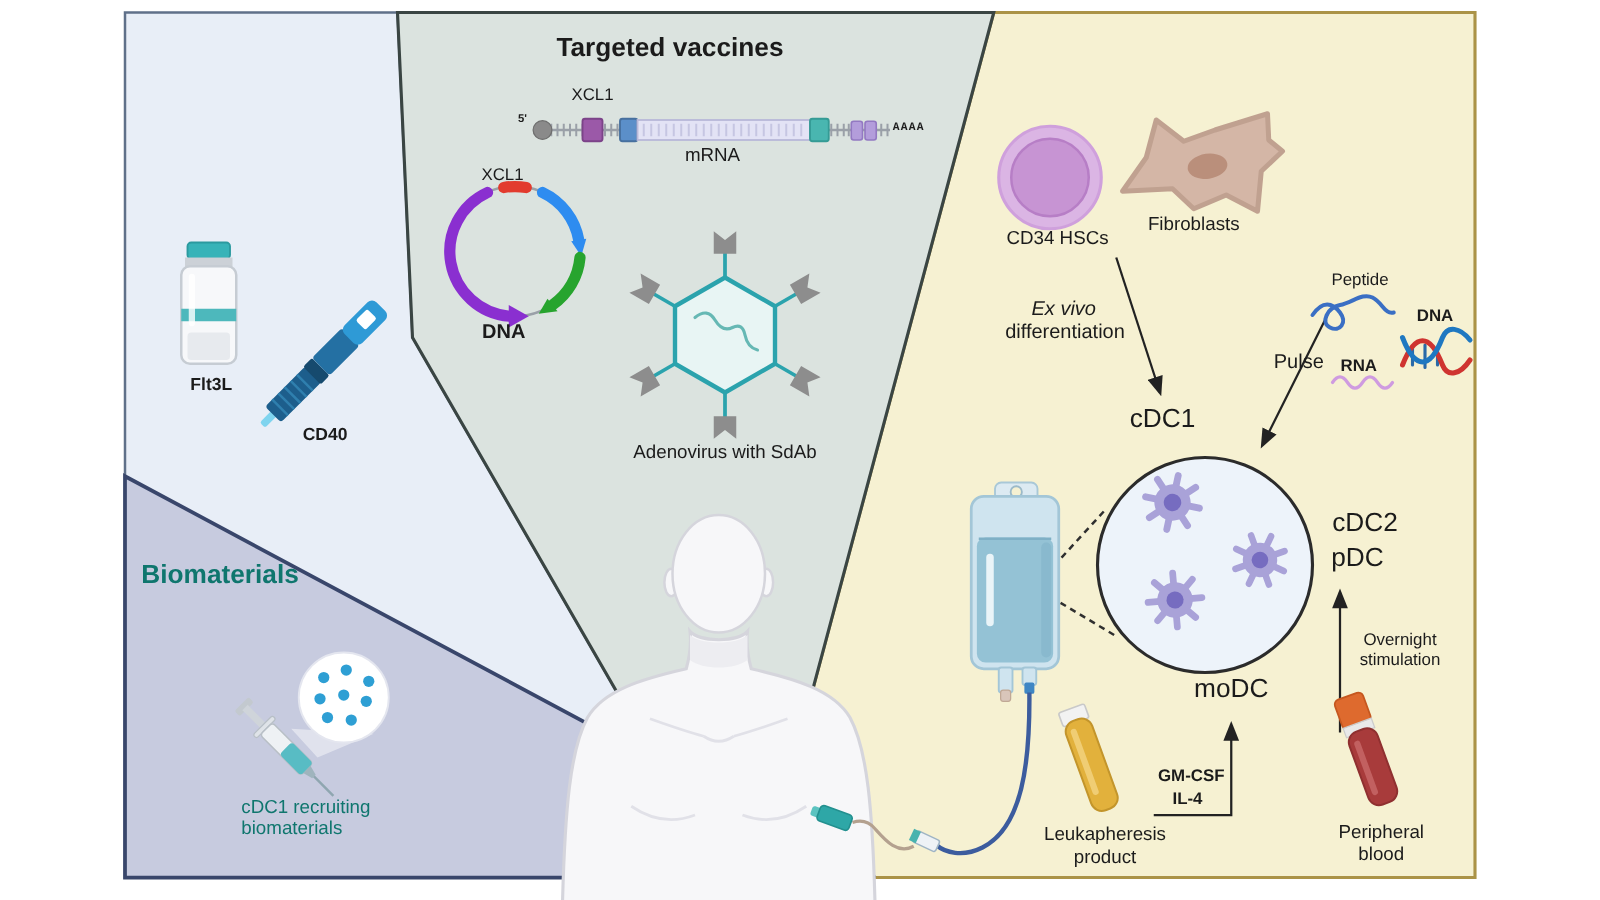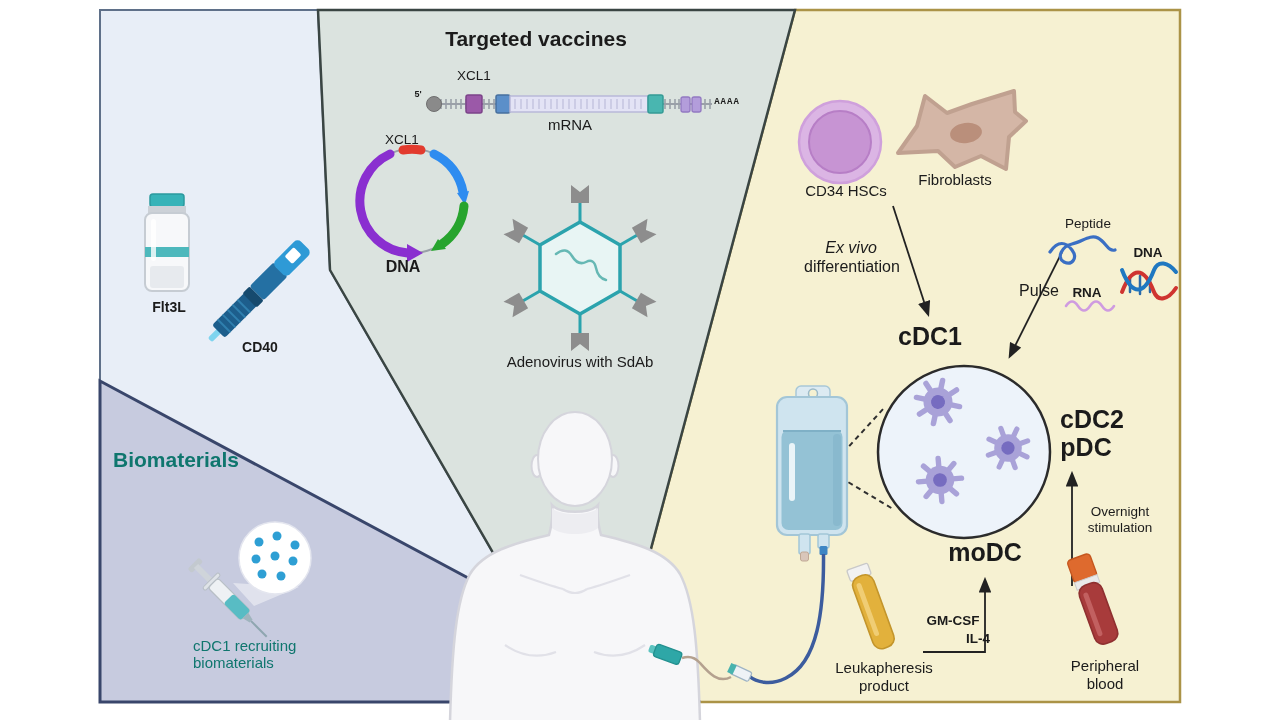--- a/index.html
+++ b/index.html
@@ -2,21 +2,21 @@
 <html><head>
 <meta charset="utf-8">
 <style>
   html,body{margin:0;padding:0;background:#ffffff;}
   #stage{position:relative;width:1280px;height:720px;background:#ffffff;overflow:hidden;
          font-family:"Liberation Sans", sans-serif;color:#1b1b1b;}
   #stage svg{position:absolute;left:0;top:0;}
   .lbl{position:absolute;transform:translate(-50%,-50%);white-space:nowrap;color:#1b1b1b;line-height:1.05;}
   .lbl-l{position:absolute;white-space:nowrap;color:#0f766e;line-height:1.05;}
   .t-title{font-size:21px;font-weight:700;}
-  .t-cell{font-size:25px;font-weight:700;}
+  .t-cell{font-size:21px;font-weight:400;}
   .t-md{font-size:15px;font-weight:500;}
   .t-md6{font-size:14px;font-weight:600;}
   .t-16{font-size:16px;font-weight:500;}
   .t-sm{font-size:13.5px;font-weight:500;}
   .t-sm6{font-size:13.5px;font-weight:600;}
   .t-xs{font-size:9px;font-weight:700;}
   .it{font-style:italic;}
 </style>
 </head>
 <body>
@@ -257,19 +257,19 @@
 <div class="lbl t-sm" style="left:1088px;top:224px;">Peptide</div>
 <div class="lbl t-sm6" style="left:1148px;top:253px;">DNA</div>
 <div class="lbl t-sm6" style="left:1087px;top:293px;">RNA</div>
 <div class="lbl t-16" style="left:1020px;top:291px;margin-left:19px;">Pulse</div>
 <div class="lbl t-cell" style="left:1092px;top:419px;">cDC2</div>
 <div class="lbl t-cell" style="left:1086px;top:447px;">pDC</div>
 <div class="lbl t-cell" style="left:985px;top:552px;">moDC</div>
 <div class="lbl t-sm" style="left:1120px;top:512px;">Overnight</div>
 <div class="lbl t-sm" style="left:1120px;top:528px;">stimulation</div>
 <div class="lbl t-sm6" style="left:953px;top:621px;">GM-CSF</div>
-<div class="lbl t-sm6" style="left:978px;top:639px;">IL-4</div>
+<div class="lbl t-sm6" style="left:950px;top:639px;">IL-4</div>
 <div class="lbl t-md" style="left:884px;top:668px;">Leukapheresis</div>
 <div class="lbl t-md" style="left:884px;top:686px;">product</div>
 <div class="lbl t-md" style="left:1105px;top:666px;">Peripheral</div>
 <div class="lbl t-md" style="left:1105px;top:684px;">blood</div>
 
 </div>
 
 </body></html>

